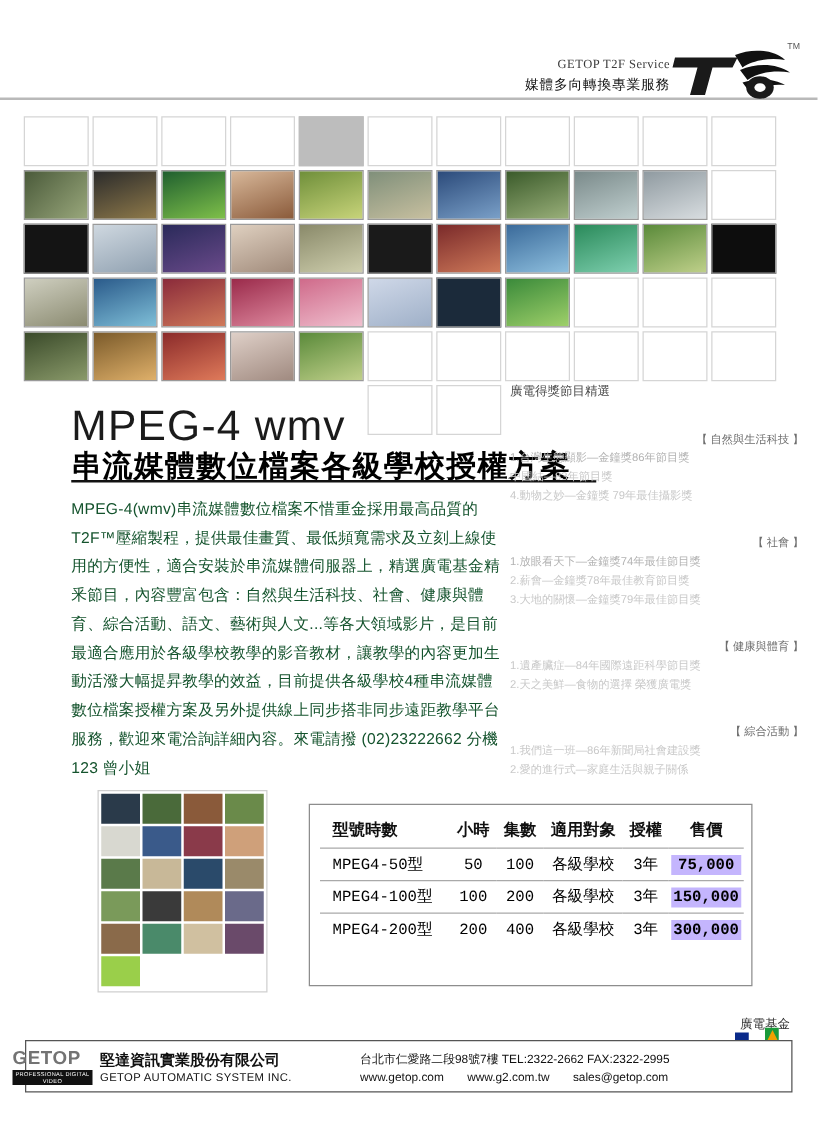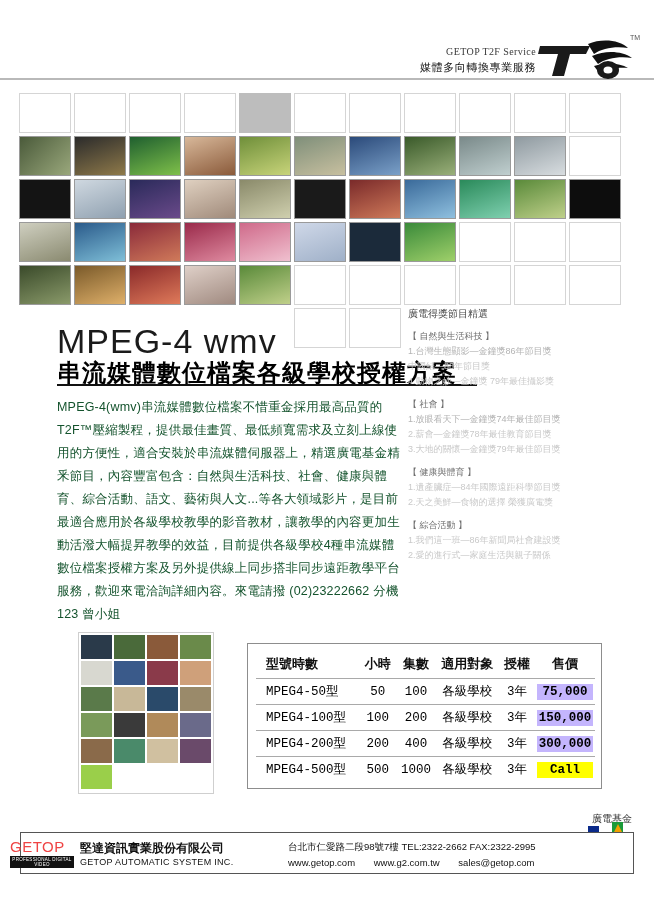--- a/index.html
+++ b/index.html
@@ -128,21 +128,22 @@
     line-height: 15px;
     color: #9a9a9a;
   }
   .awards .aw-title {
     color: #4a4a4a;
     font-size: 10px;
     margin-bottom: 2px;
   }
   .awards .aw-head {
     color: #6e6e6e;
-    margin-top: 8px;
+    margin-top: 23px;
+    text-align: right;
   }
   .awards .aw-line { color: #b3b3b3; }
   .awards .aw-line.dim { color: #c9c9c9; }
 
   
   .mini-grid {
     position: absolute;
     left: 78px; top: 632px;
     width: 136px;
     border: 1px solid #cfcfcf;
@@ -220,23 +221,23 @@
     box-sizing: border-box;
     background: #fff;
   }
   .footer-logo {
     position: absolute;
     left: 10px; top: 839px;
     width: 64px;
   }
   .footer-logo .gt {
     font-size: 15px;
-    font-weight: normal;
+    font-weight: bold;
     letter-spacing: .5px;
-    color: #ef4444;
+    color: #737373;
     line-height: 15px;
   }
   .footer-logo .gtsub {
     margin-top: 2px;
     font-size: 4.5px;
     background: #111;
     color: #fff;
     text-align: center;
     letter-spacing: .3px;
     padding: 1px 0;
@@ -468,30 +469,20 @@
         <tr>
           <td class="col-model">MPEG4-200型</td>
           <td class="col-hours">200</td>
           <td class="col-eps">400</td>
           <td class="col-target">各級學校</td>
           <td class="col-lic">3年</td>
           <td class="col-price">
               <span class="price-cell">300,000</span>
             </td>
         </tr>
-        <tr>
-          <td class="col-model">MPEG4-500型</td>
-          <td class="col-hours">500</td>
-          <td class="col-eps">1000</td>
-          <td class="col-target">各級學校</td>
-          <td class="col-lic">3年</td>
-          <td class="col-price">
-              <span class="price-cell call">Call</span>
-            </td>
-        </tr>
       </tbody>
     </table>
   </div>
 
   <div class="fund-label">廣電基金</div>
   <svg class="fund-logo" viewBox="0 0 46 34">
     <rect x="0" y="4" width="11" height="28" fill="#0a2a8a"></rect>
     <rect x="12" y="12" width="11" height="20" fill="#d8181f"></rect>
     <rect x="24" y="0" width="11" height="32" fill="#1a9a3a"></rect>
     <path d="M30 2 L38 18 L22 18 Z" fill="#f0a000"></path>

